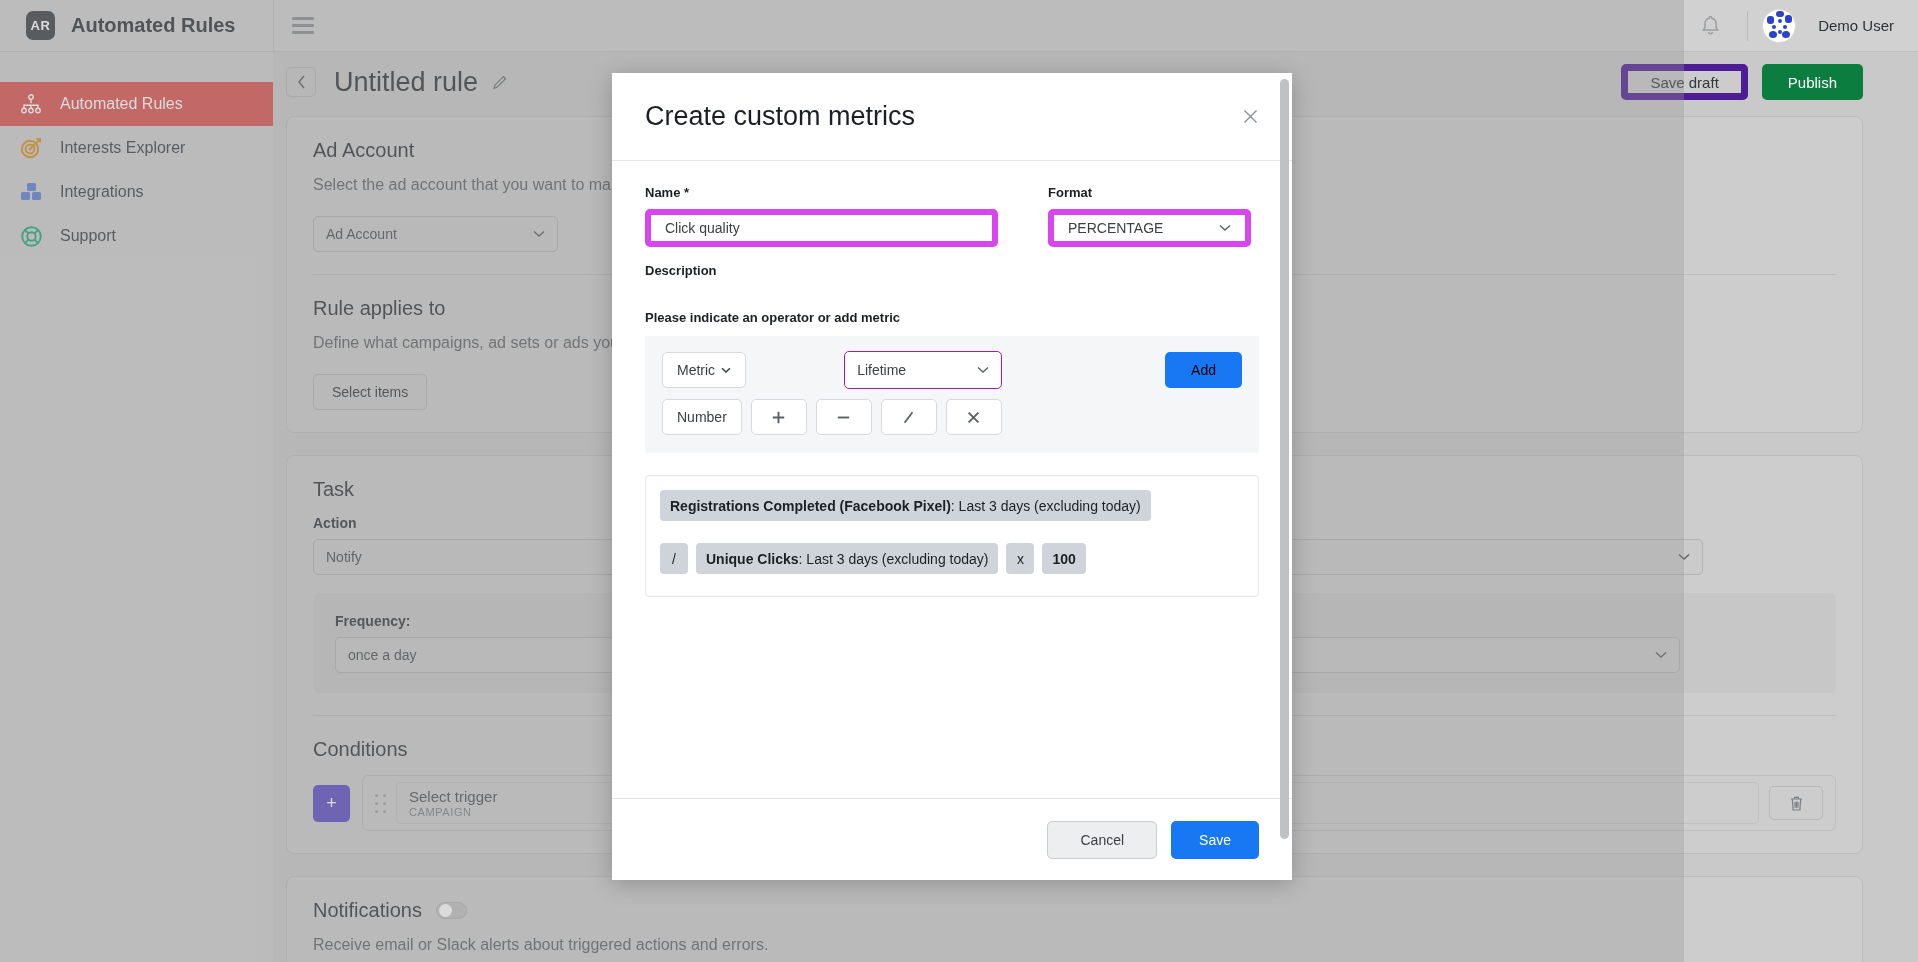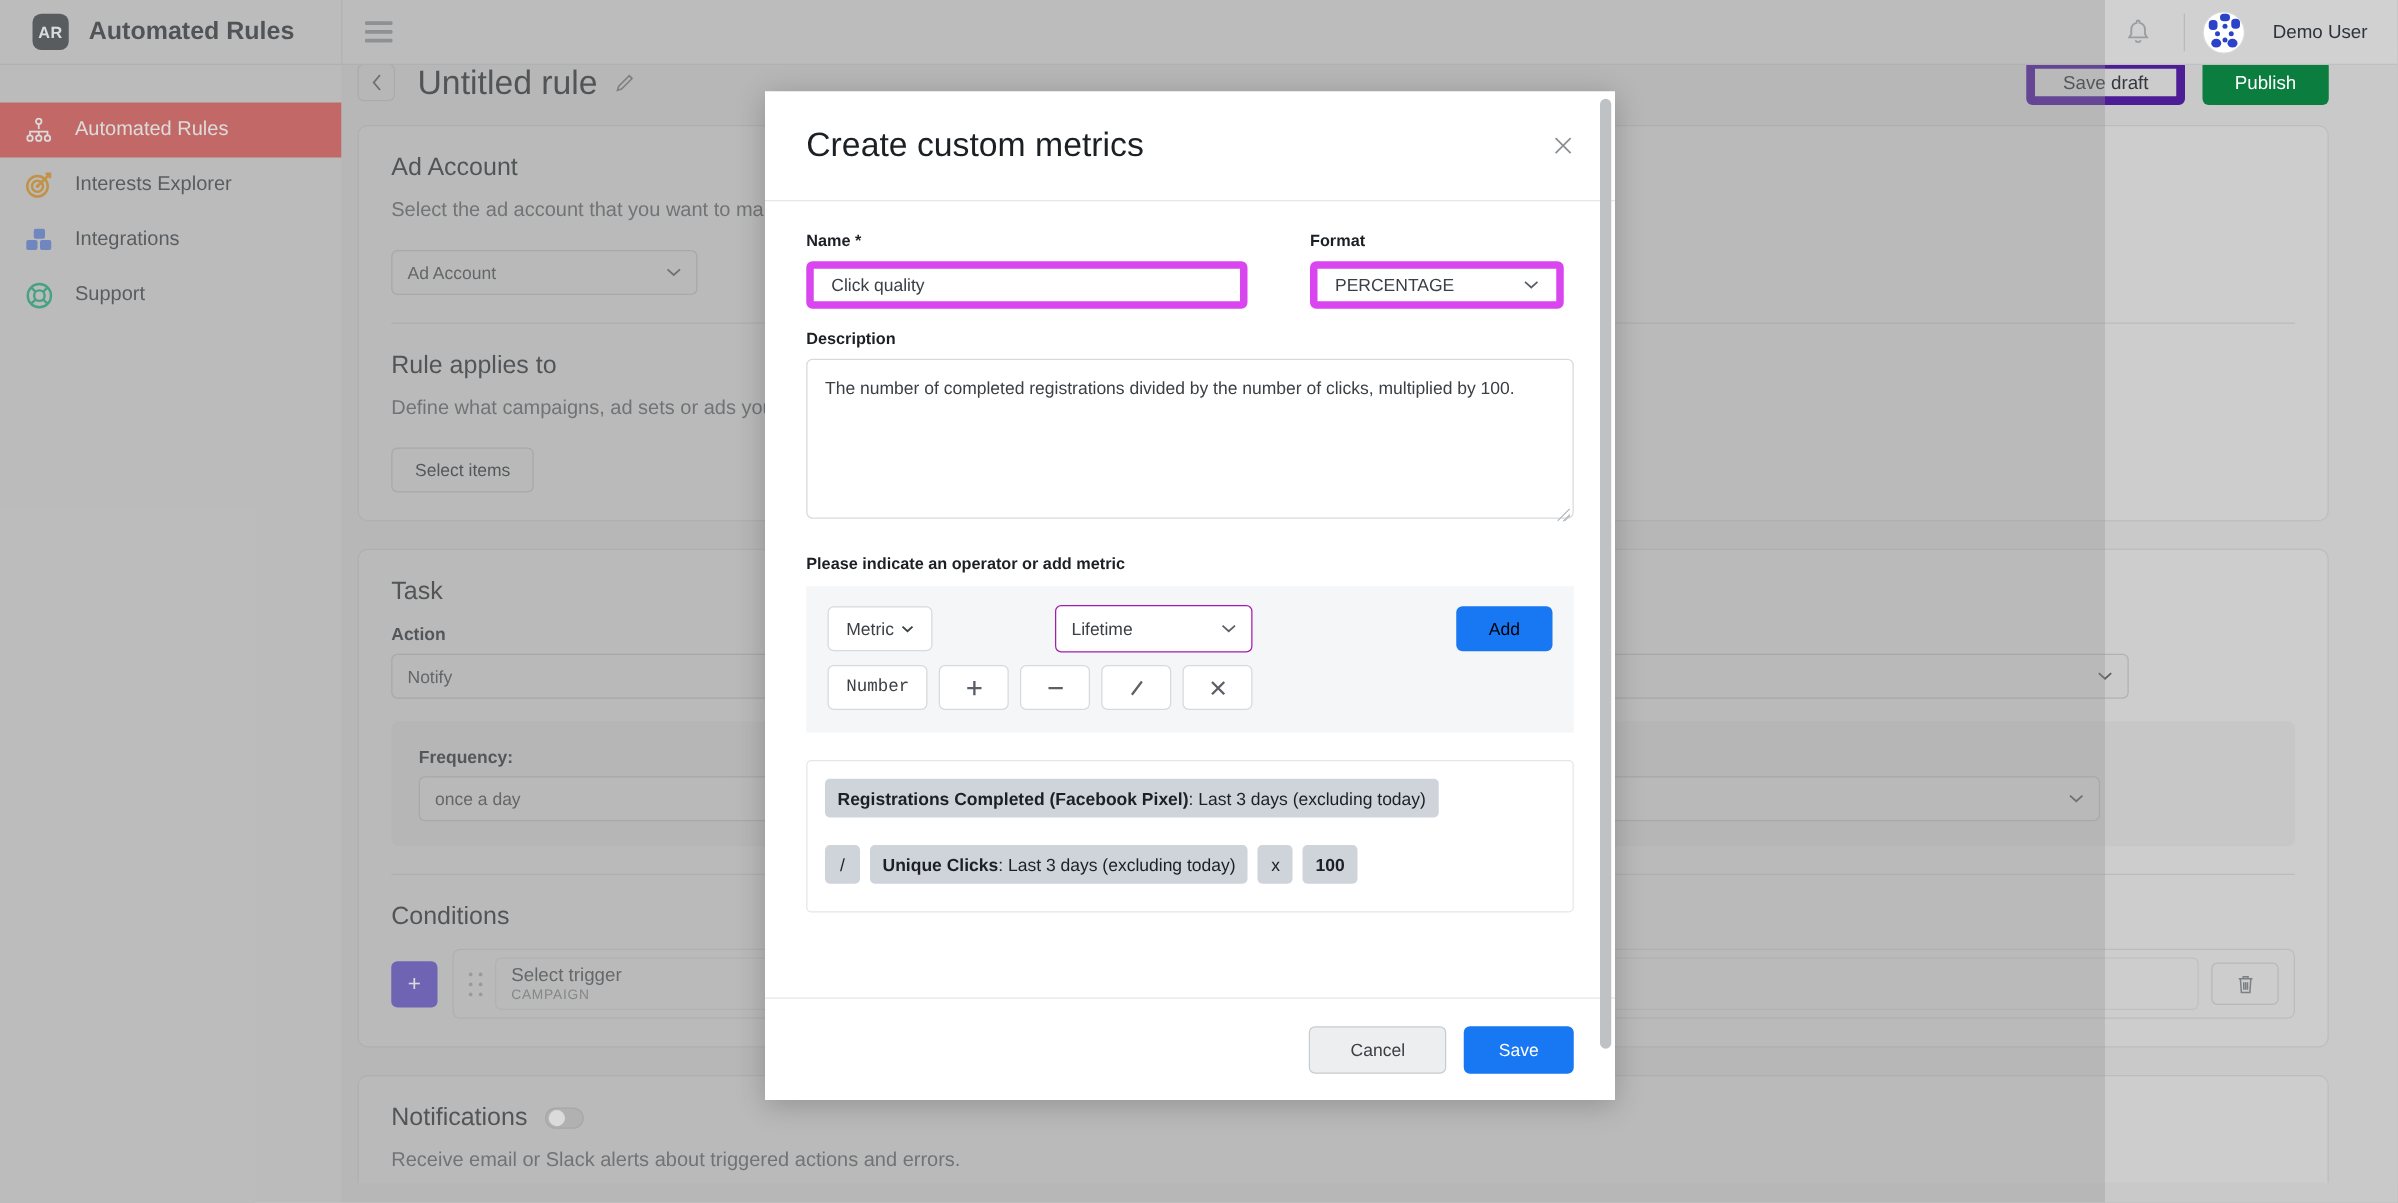--- a/index.html
+++ b/index.html
@@ -45,21 +45,21 @@
   }
   .nav-item {
     display: flex; align-items: center; height: 44px; padding-left: 18px;
     font-size: 16px; color: #3b4045; gap: 16px;
   }
   .nav-item.active { background: #d9534f; color: #ffffff; }
   .nav-ico { width: 26px; height: 26px; display: flex; align-items: center; justify-content: center; }
 
   
   .page {
-    position: absolute; left: 273px; top: 36px; width: 1645px; height: 910px;
+    position: absolute; left: 273px; top: 52px; width: 1645px; height: 910px;
     background: #c9c9c9; overflow: hidden;
   }
   .page-head { display: flex; align-items: center; height: 54px; padding: 6px 0 0 13px; }
   .back-btn {
     width: 30px; height: 30px; border: 1px solid #b6b6b6; border-radius: 5px;
     background: #c9c9c9; display: flex; align-items: center; justify-content: center;
     color: #5a5f63; font-size: 15px;
   }
   .rule-title { margin-left: 18px; font-size: 27px; color: #2f3438; }
   .pencil { margin-left: 14px; color: #72777b; font-size: 17px; }
@@ -185,21 +185,21 @@
     height: 38px; width: 158px; border: 1px solid #a21caf; border-radius: 5px; background: #fff;
     font-size: 14px; color: #3b4045; display: flex; align-items: center;
     justify-content: space-between; padding: 0 12px; margin-left: 98px;
   }
   .op-add {
     margin-left: auto; height: 36px; padding: 0 26px; border: none; border-radius: 5px;
     background: #1877f2; color: #000000; font-size: 14px; display: flex; align-items: center;
   }
   .op-row2 { display: flex; align-items: center; gap: 9px; margin-top: 10px; }
   .op-sq { width: 41px; height: 36px; padding: 0; }
-  .op-number { min-width: 77px; font-family: Liberation Mono, monospace; }
+  .op-number { min-width: 77px; }
   .caret { font-size: 10px; color: #5a6066; }
 
   .formula-box {
     border: 1px solid #e3e6e8; border-radius: 4px; margin-top: 22px;
     padding: 14px 14px 20px 14px; min-height: 122px;
   }
   .chip-line { display: flex; align-items: center; gap: 8px; }
   .chip-line + .chip-line { margin-top: 22px; }
   .chip {
     background: #ced4da; border-radius: 4px; height: 31px; display: flex;
@@ -440,24 +440,20 @@
               <svg width="12" height="8" viewBox="0 0 12 8">
                   <path d="M1 1.5L6 6l5-4.5" fill="none" stroke="#5a6066" stroke-width="1.4"></path>
                 </svg>
             </span>
           </div>
         </div>
       </div>
 
       <div class="fgroup" style="margin-top:16px">
         <div class="flabel">Description</div>
-        <div style="position:relative">
-          <textarea class="ftextarea" style="">The number of completed registrations divided by the number of clicks, multiplied by 100.</textarea>
-          <span class="ta-grip"></span>
-        </div>
       </div>
 
       <div class="section-label">Please indicate an operator or add metric</div>
 
       <div class="op-panel">
         <div class="op-row1">
           <div class="op-btn op-metric">
             <span>Metric</span>
             <span class="caret">
               <svg width="10" height="7" viewBox="0 0 10 7">

